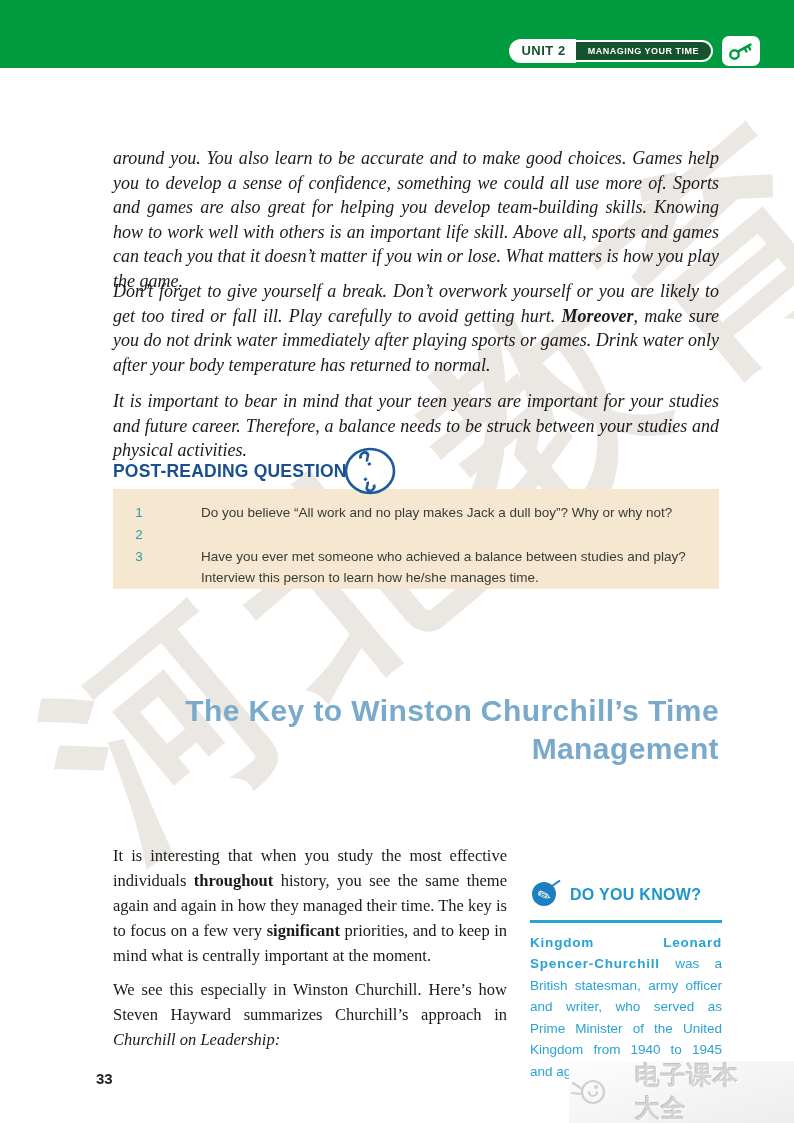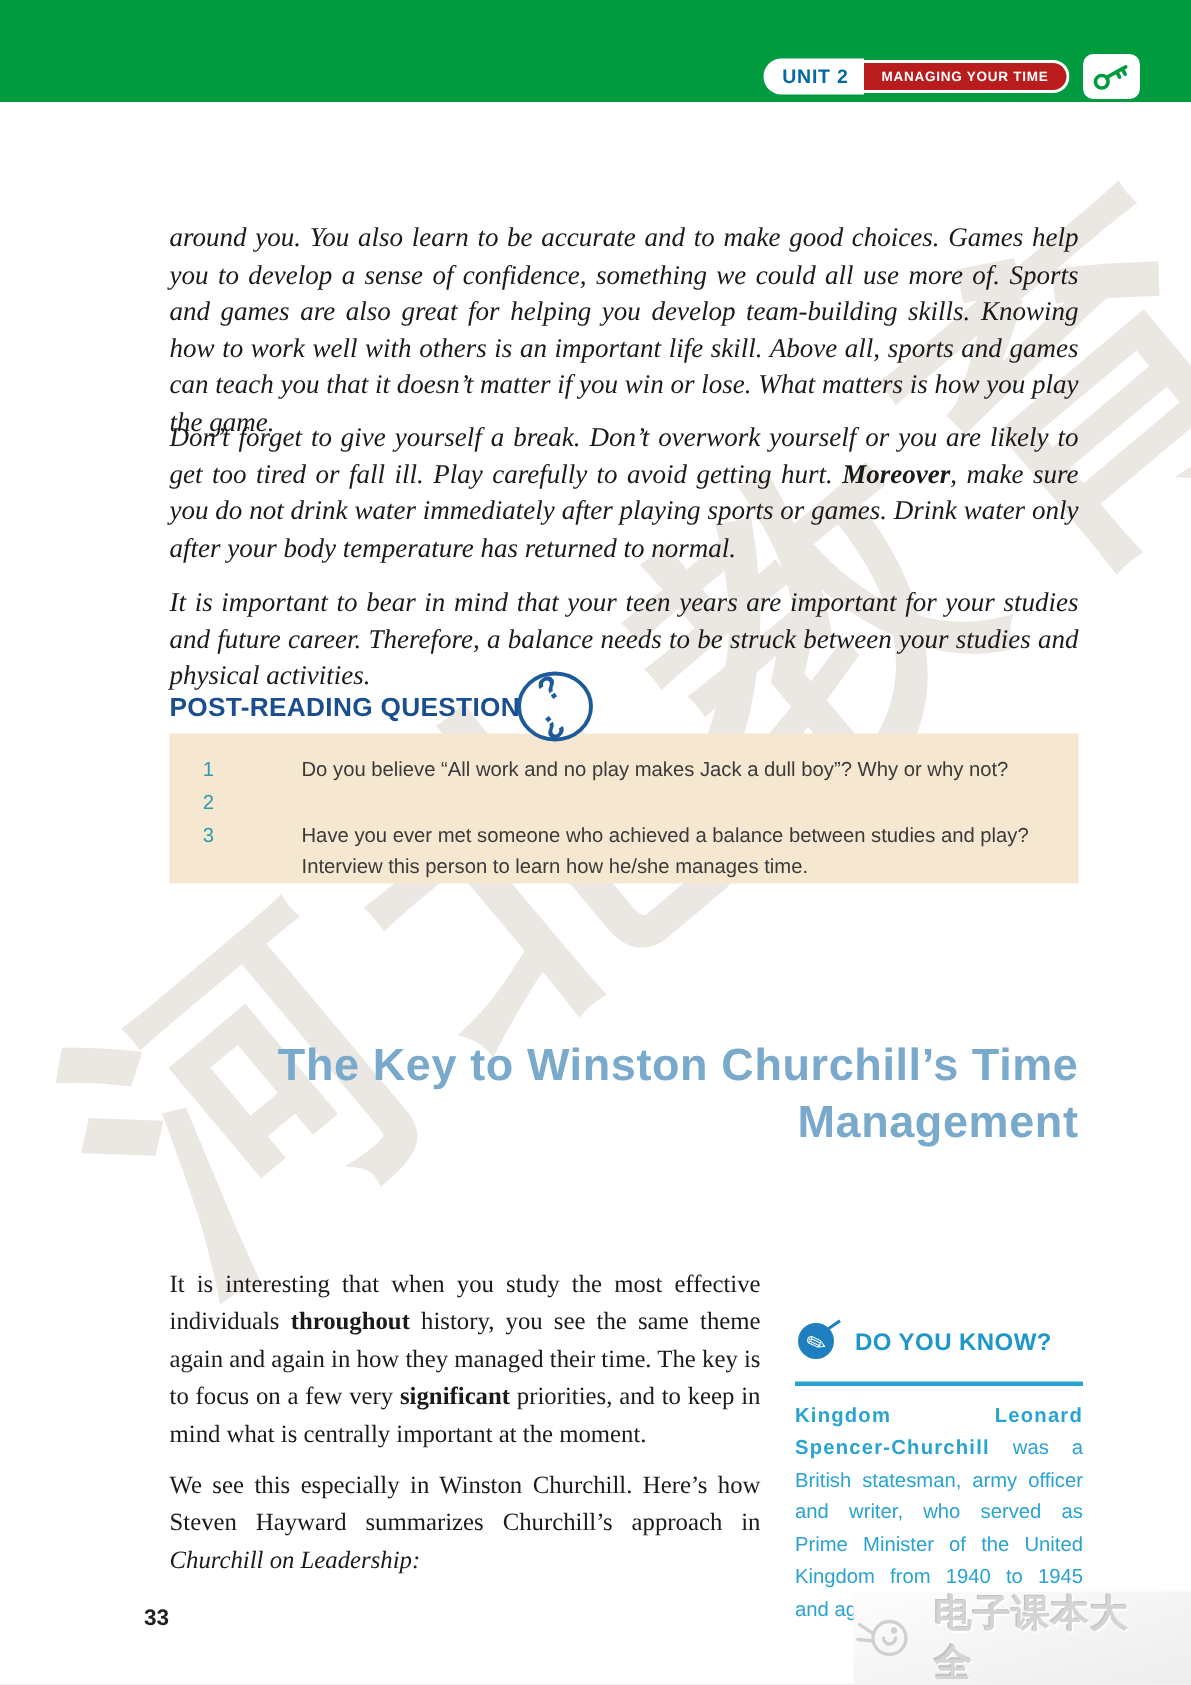--- a/index.html
+++ b/index.html
@@ -6,26 +6,26 @@
   .page{
     position:relative;width:794px;height:1123px;margin:0 auto;
     background:#ffffff;overflow:hidden;
     font-family:"Liberation Serif",serif;color:#1a1a1a;
   }
   
   .header{position:absolute;top:0;left:0;width:794px;height:68px;background:#009b3e;}
   .header-right{position:absolute;top:36px;right:34px;display:flex;align-items:center;gap:9px;}
   .unit-pill{display:flex;align-items:center;height:24px;}
   .unit-badge{
-    background:#ffffff;color:#0369a1;font-family:"Liberation Sans",sans-serif;
+    background:#ffffff;color:#14532d;font-family:"Liberation Sans",sans-serif;
     font-weight:bold;font-size:13px;padding:4px 10px 4px 12px;
     border-radius:12px 0 0 12px;letter-spacing:.5px;line-height:16px;
   }
   .unit-title{
-    border:2px solid #ffffff;border-left:none;color:#ffffff;background:#b91c1c;
+    border:2px solid #ffffff;border-left:none;color:#ffffff;background:#14532d;
     font-family:"Liberation Sans",sans-serif;font-weight:bold;font-size:9px;
     padding:3px 12px;border-radius:0 12px 12px 0;letter-spacing:.5px;line-height:12px;
   }
   .key-box{
     width:38px;height:30px;background:#ffffff;border-radius:7px;
     display:flex;align-items:center;justify-content:center;
   }
   
   .watermark{
     position:absolute;top:690px;left:-10px;width:1200px;
@@ -83,21 +83,21 @@
   }
   .dyk-body b{font-weight:bold;letter-spacing:.8px;}
   
   .page-num{
     position:absolute;left:96px;top:1070px;width:606px;text-align:left;z-index:1;
     font-family:"Liberation Sans",sans-serif;font-weight:bold;font-size:15px;color:#222;
   }
   .brand{
     position:absolute;right:0;bottom:0;width:225px;height:62px;z-index:2;
     background:linear-gradient(to bottom right,#fdfdfd,#ededed);
-    display:flex;align-items:center;justify-content:flex-end;gap:12px;
+    display:flex;align-items:center;justify-content:flex-end;gap:24px;
     padding-right:32px;box-sizing:border-box;
   }
   .brand-text{
     font-family:"DejaVu Sans",sans-serif;font-weight:bold;font-size:25px;
     color:#d4d4d4;text-shadow:1px 1px 0 #ffffff,-1px -1px 0 #c2c2c2;
     letter-spacing:1px;
   }
 </style>
 </head>
 <body>

